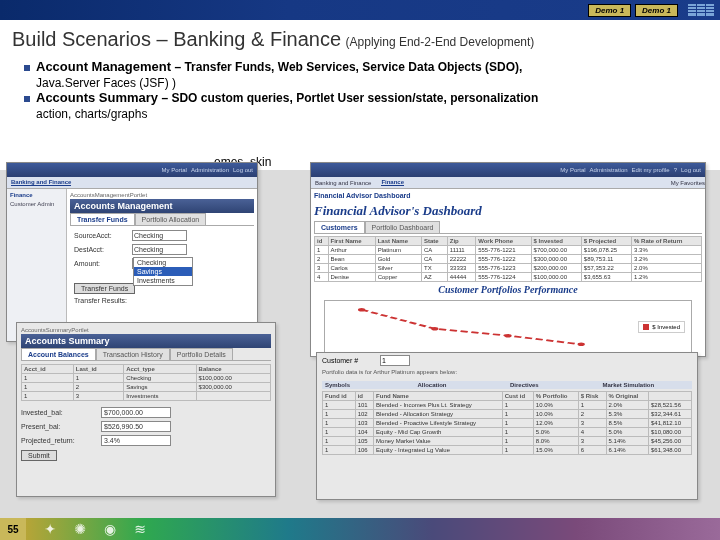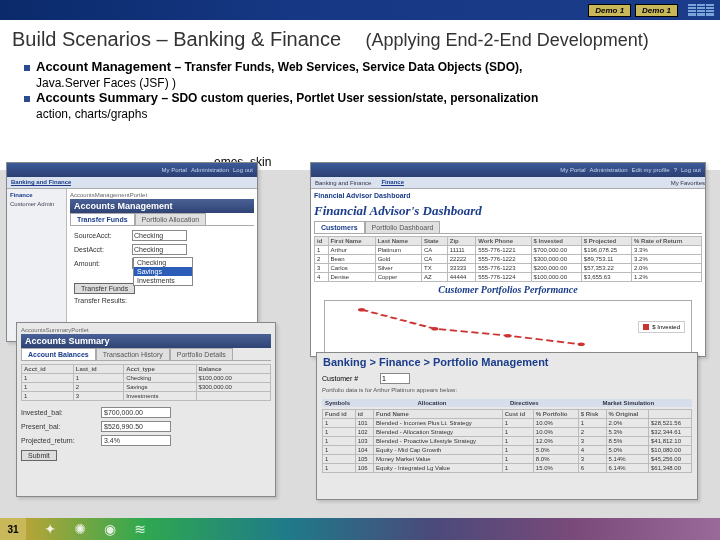--- a/index.html
+++ b/index.html
@@ -3,21 +3,21 @@
 <meta charset="utf-8">
 <style>
   * { margin: 0; padding: 0; box-sizing: border-box; }
   body { width: 720px; height: 540px; font-family: Arial, sans-serif; background: #fff; position: relative; overflow: hidden; }
   .topbar { height: 20px; background: linear-gradient(to right, #0a2a6b 0%, #163884 40%, #1a3c8a 100%); display: flex; justify-content: flex-end; align-items: center; padding-right: 6px; gap: 4px; }
   .demo-btn { background: #c9b85a; color: #000; font-size: 8px; font-weight: bold; padding: 1px 6px; border: 1px solid #000; font-style: italic; }
   .ibm-logo { display: flex; gap: 1px; margin-left: 6px; }
   .ibm-bar { width: 8px; height: 12px; background: linear-gradient(to bottom, #7aa5d8 0%, #7aa5d8 20%, transparent 20%, transparent 25%, #7aa5d8 25%, #7aa5d8 45%, transparent 45%, transparent 50%, #7aa5d8 50%, #7aa5d8 70%, transparent 70%, transparent 75%, #7aa5d8 75%, #7aa5d8 100%); }
   .title-row { padding: 8px 12px 4px 12px; }
   .title { font-size: 20px; color: #333; font-weight: normal; }
-  .title-sub { font-size: 18px; color: #333; margin-left: 20px; }
+  .title-sub { font-size: 12px; color: #333; }
   .bullets { padding: 4px 12px 4px 24px; font-size: 13px; color: #000; }
   .bullet { position: relative; padding-left: 12px; margin-bottom: 2px; }
   .bullet::before { content: ""; position: absolute; left: 0; top: 6px; width: 6px; height: 6px; background: #2b4a8f; }
   .bullet-strong { font-weight: bold; }
   .bullet-light { font-weight: bold; font-size: 12px; }
   .bullet-cont { padding-left: 12px; font-size: 12px; }
   .mock-area { position: absolute; top: 170px; left: 0; right: 0; bottom: 22px; background: #dcdcdc; }
   .mock-left { position: absolute; left: 6px; top: -8px; width: 285px; height: 350px; }
   .mock-right { position: absolute; left: 310px; top: -8px; width: 398px; height: 350px; }
   .window { background: #e8e8e8; border: 1px solid #888; box-shadow: 2px 2px 3px rgba(0,0,0,0.15); }
@@ -299,21 +299,20 @@
           </svg>
           <div class="legend">
               <div class="legend-sw"></div>
               <span>$ Invested</span>
             </div>
         </div>
       </div>
     </div>
 
     <div class="window win-port">
-      <div class="bc">Banking &gt; Finance &gt; Portfolio Management</div>
       <div class="port-body">
         <div class="frow">
             <span class="flabel">Customer #</span>
             <span class="dropdown" style="width:30px">1</span>
           </div>
         <div style="font-size:6px; color:#555; margin:3px 0;">Portfolio data is for Arthur Platinum appears below:</div>
         <div style="display:flex; gap:0;">
           <div class="subhead" style="flex:1">Symbols</div>
           <div class="subhead" style="flex:1">Allocation</div>
           <div class="subhead" style="flex:1">Directives</div>
@@ -392,20 +391,20 @@
                 <td>$61,348.00</td>
               </tr>
         </tbody>
           </table>
       </div>
     </div>
   </div>
 </div>
 
 <div class="footer">
-  <div class="page-num">31</div>
+  <div class="page-num">55</div>
   <div class="foot-icons">
     <div class="ficon">✦</div>
     <div class="ficon">✺</div>
     <div class="ficon">◉</div>
     <div class="ficon">≋</div>
   </div>
 </div>
 
 </body></html>

